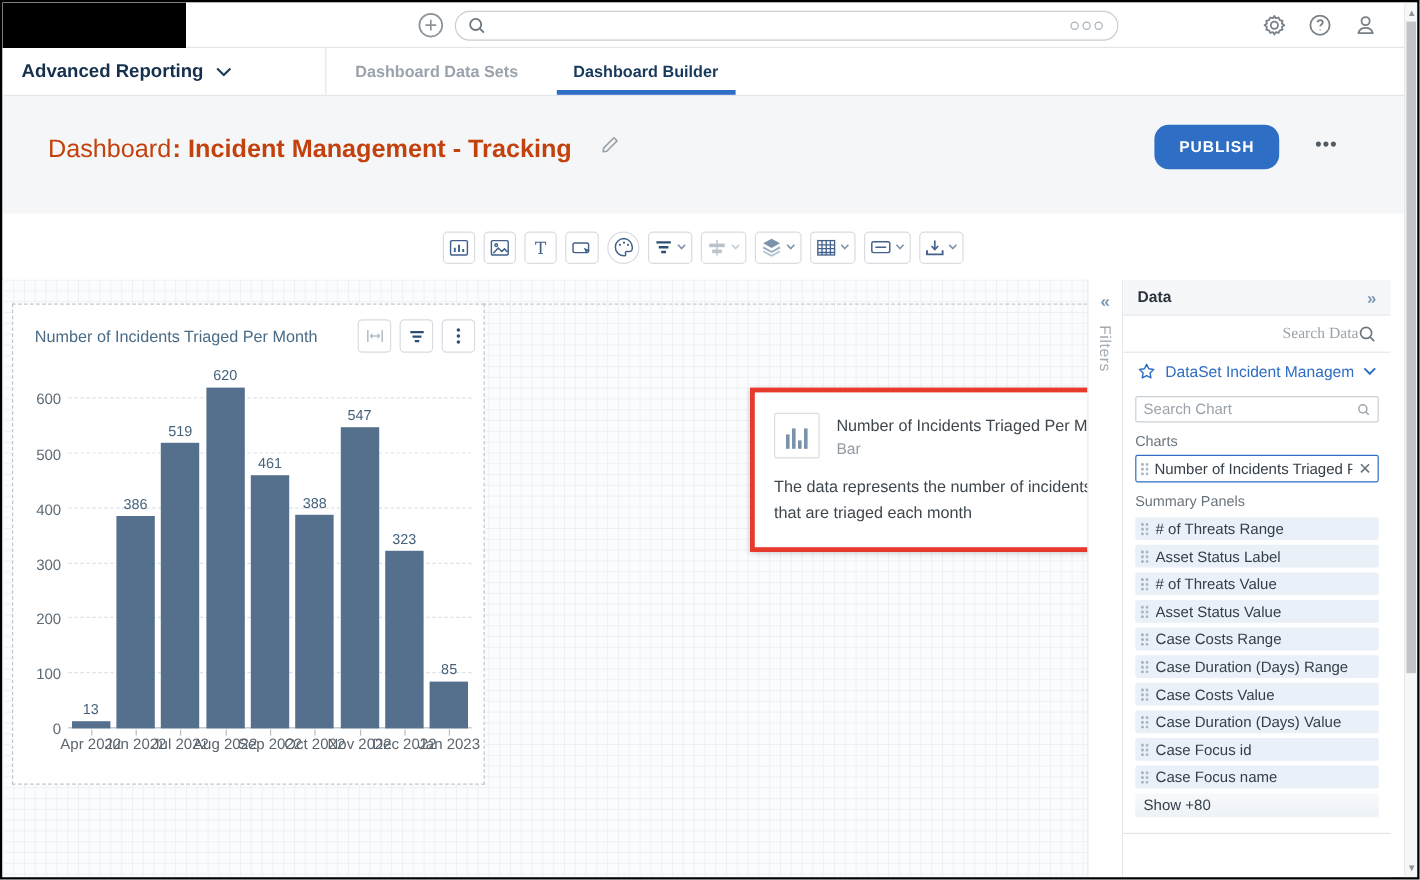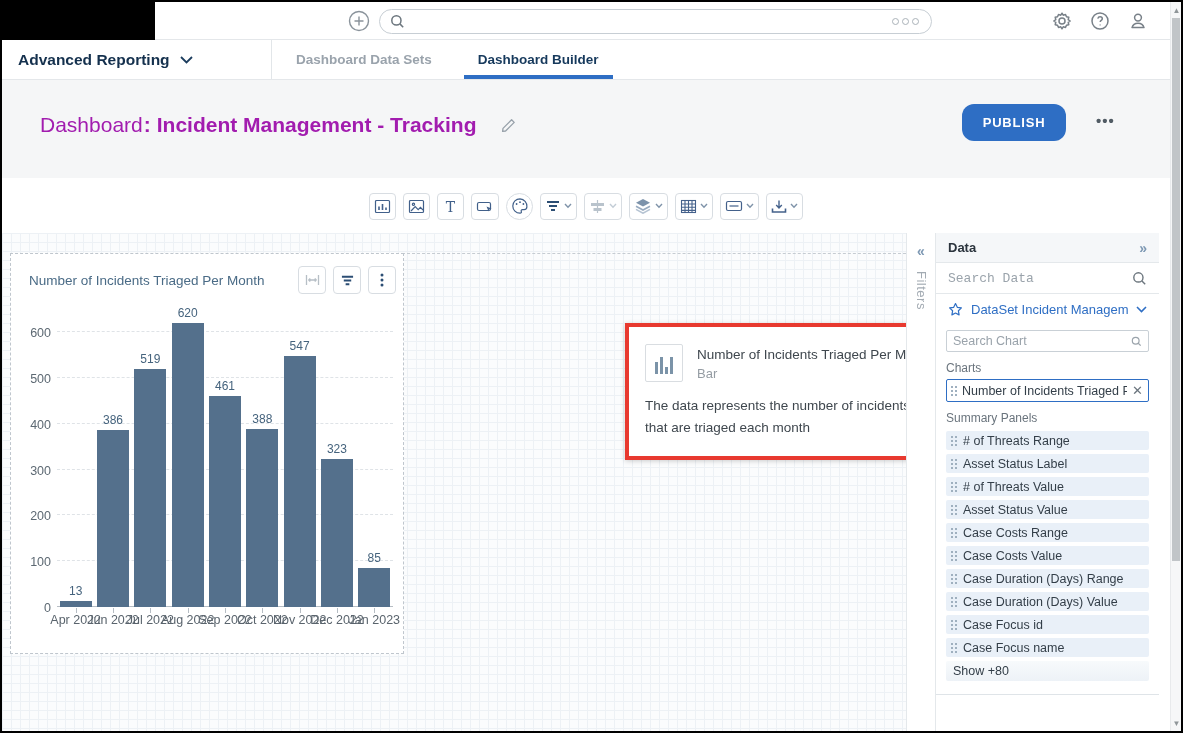--- a/index.html
+++ b/index.html
@@ -24,21 +24,21 @@
   .navrow { position:relative; height:40px; background:#fff; border-bottom:1px solid #e4e7ea; display:flex; align-items:stretch; }
   .app-switcher { display:flex; align-items:center; gap:10px; padding:0 32px 0 16px; width:270px; border-right:1px solid #e2e6e9; cursor:pointer; }
   .app-switcher .label { font-size:15.5px; font-weight:700; color:#14304d; }
   .tabs { display:flex; margin-left:22px; gap:42px; }
   .tab { display:flex; align-items:center; font-size:13.5px; font-weight:700; color:#9aa3ac; cursor:pointer; position:relative; padding:0 2px; }
   .tab.active { color:#16395c; }
   .tab.active::after { content:""; position:absolute; left:-12px; right:-12px; bottom:0; height:4px; background:#2e6ec4; }
 
   
   .header-section { position:relative; height:98px; background:#f5f6f7; }
-  .page-title { position:absolute; left:38px; top:33px; font-size:21px; color:#a21caf; display:flex; align-items:center; }
+  .page-title { position:absolute; left:38px; top:33px; font-size:21px; color:#c2410c; display:flex; align-items:flex-start; }
   .page-title .t-prefix { font-weight:400; }
   .page-title .t-sep { font-weight:700; margin:0 6px 0 1px; }
   .page-title .t-name { font-weight:700; }
   .edit-pencil { margin-left:25px; color:#97a1aa; display:flex; cursor:pointer; }
   .publish-btn { position:absolute; left:960px; top:24px; width:104px; height:37px; background:#2e6ec4; border:none; border-radius:12px; color:#fff; font-size:13px; font-weight:700; letter-spacing:.8px; cursor:pointer; font-family:"Liberation Sans",sans-serif; }
   .more-dots { position:absolute; left:1094px; top:32px; color:#515b64; font-size:15px; font-weight:700; letter-spacing:1px; cursor:pointer; }
 
   
   .toolbar { height:54px; background:#fff; display:flex; justify-content:center; align-items:center; gap:7px; padding-top:2px; }
   .tool-btn { height:27px; min-width:27px; border:1px solid #d8dde2; border-radius:4px; background:#fff; display:flex; align-items:center; justify-content:center; gap:3px; padding:0 4px; cursor:pointer; }
@@ -84,21 +84,21 @@
   .filters-rail { width:30px; background:#fff; border-left:1px solid #e4e8eb; border-right:1px solid #e4e8eb; display:flex; flex-direction:column; align-items:center; padding-top:10px; }
   .rail-collapse { color:#7d98b3; font-size:14px; font-weight:700; cursor:pointer; }
   .rail-label { margin-top:12px; writing-mode:vertical-rl; font-size:13px; color:#a3abb3; letter-spacing:.5px; }
 
   
   .data-panel { flex:1; background:#fff; display:flex; flex-direction:column; font-size:13px; overflow:hidden; }
   .dp-header { height:30px; background:#f5f7f9; border-bottom:1px solid #e4e8eb; display:flex; align-items:center; justify-content:space-between; padding:0 12px; }
   .dp-header .dp-title { font-size:13px; font-weight:700; color:#2b343d; }
   .dp-expand { color:#7d98b3; font-size:14px; font-weight:700; cursor:pointer; }
   .dp-search { height:31px; border-bottom:1px solid #e4e8eb; display:flex; align-items:center; padding:0 12px; }
-  .dp-search input { flex:1; border:none; outline:none; font-size:13px; color:#15803d; font-family:Liberation Mono, monospace; }
+  .dp-search input { flex:1; border:none; outline:none; font-size:13px; color:#15803d; font-family:Liberation Serif, serif;text-align:right; }
   .dp-search input::placeholder, .sc-box input::placeholder { color:#9aa3ab; opacity:1; }
   .dp-dataset { height:31px; display:flex; align-items:center; gap:8px; padding:0 12px; color:#2e6ec4; cursor:pointer; }
   .dp-dataset .ds-label { flex:1; font-size:13px; white-space:nowrap; overflow:hidden; }
   .sc-box { margin:5px 10px 0; height:22px; border:1px solid #c9d0d6; border-radius:2px; display:flex; align-items:center; padding:0 6px; }
   .sc-box input { flex:1; border:none; outline:none; font-size:12.5px; color:#3c454d; font-family:"Liberation Sans",sans-serif; }
   .dp-label { font-size:12px; color:#6a747d; margin:9px 10px 4px; }
   .chart-item { margin:0 10px; height:23px; border:1.5px solid #2e6ec4; border-radius:2px; display:flex; align-items:center; gap:5px; padding:0 5px 0 3px; background:#fff; cursor:pointer; }
   .chart-item .ci-label { flex:1; font-size:12.5px; color:#333e48; white-space:nowrap; overflow:hidden; }
   .ci-x { color:#6a747d; font-size:13px; cursor:pointer; line-height:1; }
   .sp-list { display:flex; flex-direction:column; gap:4px; margin:2px 10px 0; }
@@ -486,25 +486,25 @@
             <div class="sp-item">
               <span class="drag"></span>
               <span class="sp-label">Asset Status Value</span>
             </div>
             <div class="sp-item">
               <span class="drag"></span>
               <span class="sp-label">Case Costs Range</span>
             </div>
             <div class="sp-item">
               <span class="drag"></span>
+              <span class="sp-label">Case Duration (Days) Range</span>
+            </div>
+            <div class="sp-item">
+              <span class="drag"></span>
               <span class="sp-label">Case Costs Value</span>
-            </div>
-            <div class="sp-item">
-              <span class="drag"></span>
-              <span class="sp-label">Case Duration (Days) Range</span>
             </div>
             <div class="sp-item">
               <span class="drag"></span>
               <span class="sp-label">Case Duration (Days) Value</span>
             </div>
             <div class="sp-item">
               <span class="drag"></span>
               <span class="sp-label">Case Focus id</span>
             </div>
             <div class="sp-item">

